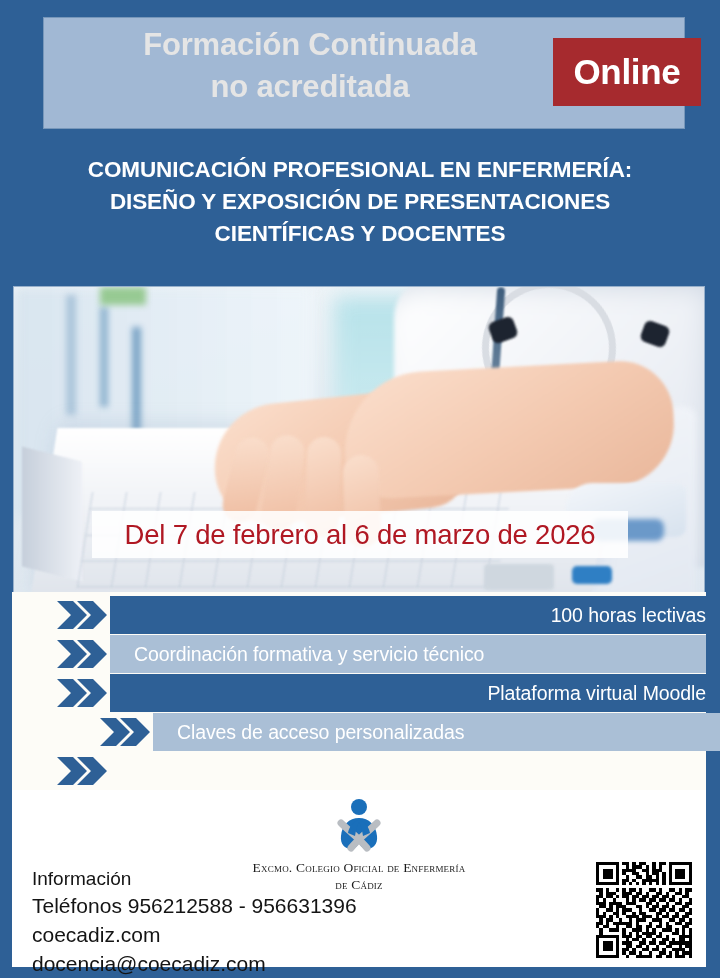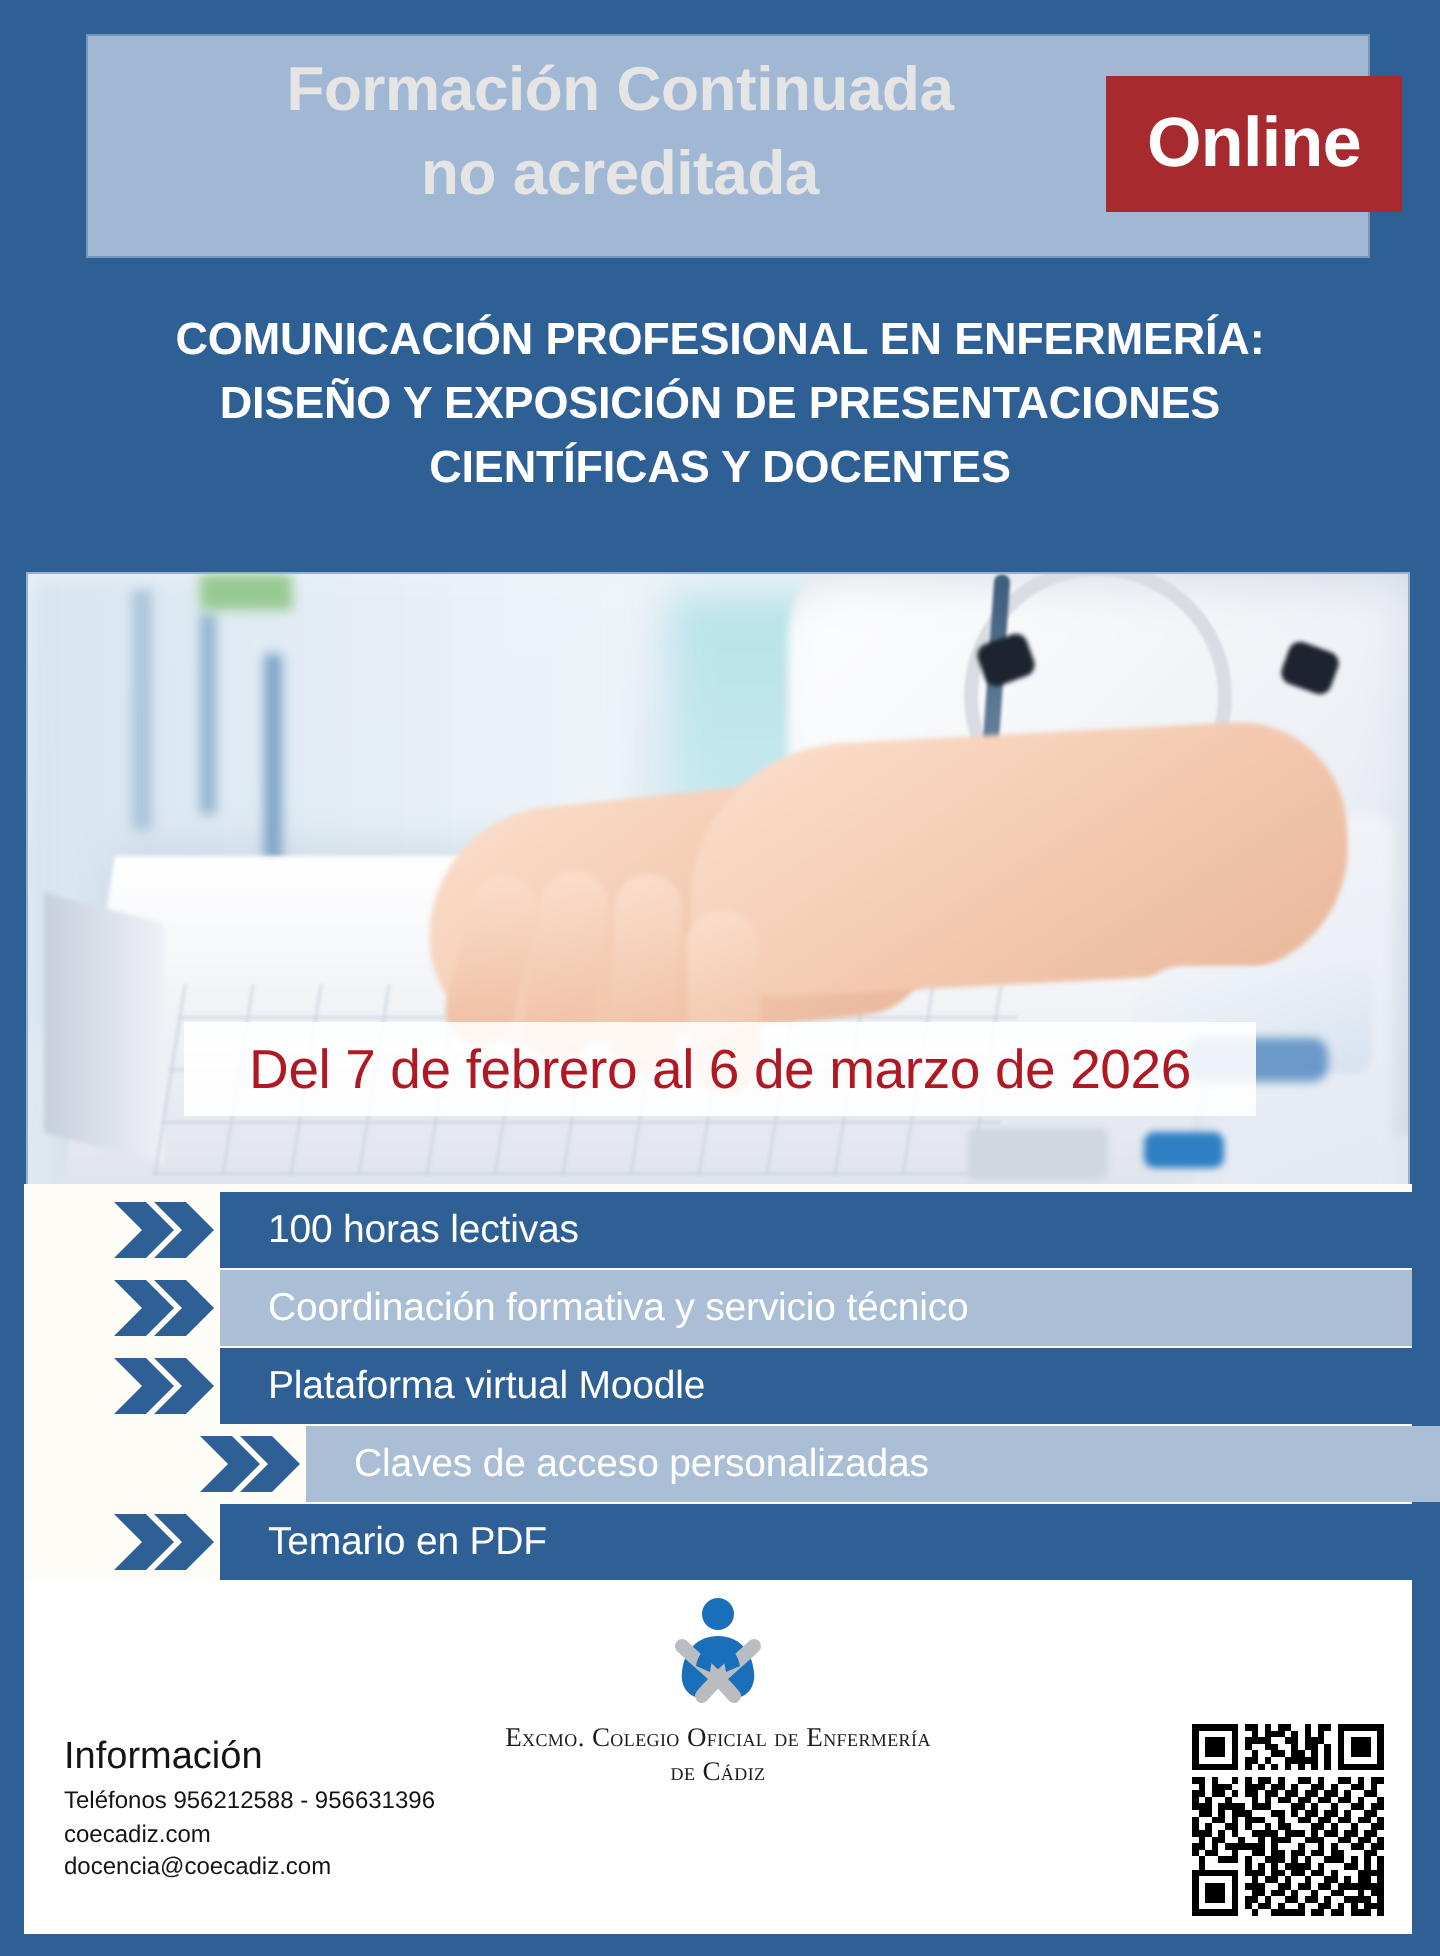--- a/index.html
+++ b/index.html
@@ -273,21 +273,21 @@
     display: block;
   }
   .bar {
     position: absolute;
     left: 98px;
     width: 596px;
     height: 38px;
     display: flex;
     align-items: center;
   }
-  .bar.dark  { background: #2e6096; }
+  .bar.dark  { background: #2e6096; justify-content: flex-end; }
   .bar.light { background: #aabfd6; }
   .bar-label {
     color: #ffffff;
     font-size: 19.5px;
     padding-left: 24px;
     letter-spacing: -0.1px;
     white-space: nowrap;
   }
 
   
@@ -319,21 +319,21 @@
     left: 20px;
     top: 78px;
     color: #141414;
   }
   .info-title {
     font-size: 19px;
     font-weight: normal;
     margin-bottom: 2px;
   }
   .info-line {
-    font-size: 12px;
+    font-size: 21px;
     line-height: 1.38;
   }
   .qr {
     position: absolute;
     right: 14px;
     top: 72px;
     width: 96px;
     height: 96px;
     background: #ffffff;
   }
@@ -428,23 +428,20 @@
     <div class="bar light">
       <span class="bar-label">Claves de acceso personalizadas</span>
     </div>
   </div>
 
   <div class="feature-row" style="top:160px;">
     <svg class="chev" viewBox="0 0 52 30">
       <polygon points="0,1 16,1 30,15 16,29 0,29 14,15" fill="#2e6096"></polygon>
       <polygon points="20,1 36,1 50,15 36,29 20,29 34,15" fill="#2e6096"></polygon>
     </svg>
-    <div class="bar dark">
-      <span class="bar-label">Temario en PDF</span>
-    </div>
   </div>
 
 </div>
 
 <div class="bottom-panel">
 
   <div class="logo-wrap">
     <svg class="logo-mark" width="52" height="54" viewBox="0 0 52 54">
       <circle cx="26" cy="9" r="8" fill="#1a6fba"></circle>
       <path d="M26 20 C16 20 9 27 8 38 C7 46 12 51 18 51 C22 51 25 48 26 44 C27 48 30 51 34 51 C40 51 45 46 44 38 C43 27 36 20 26 20 Z" fill="#1a6fba"></path>

